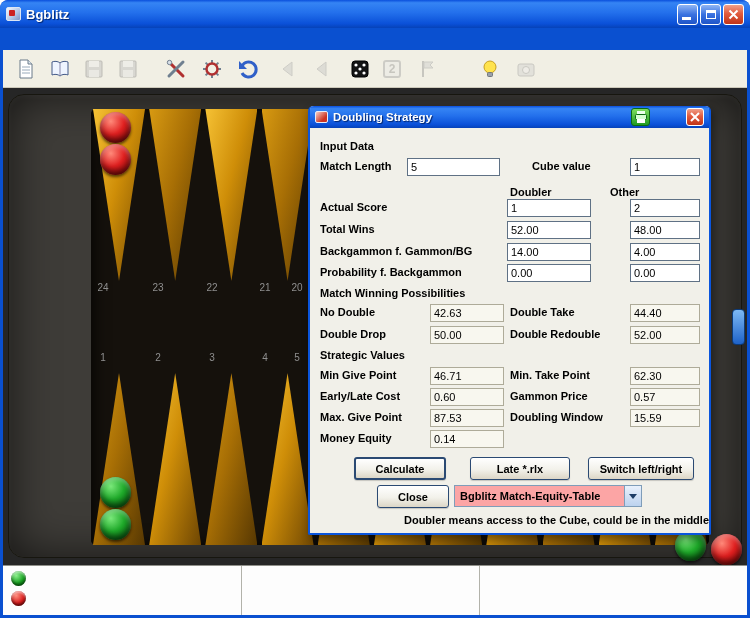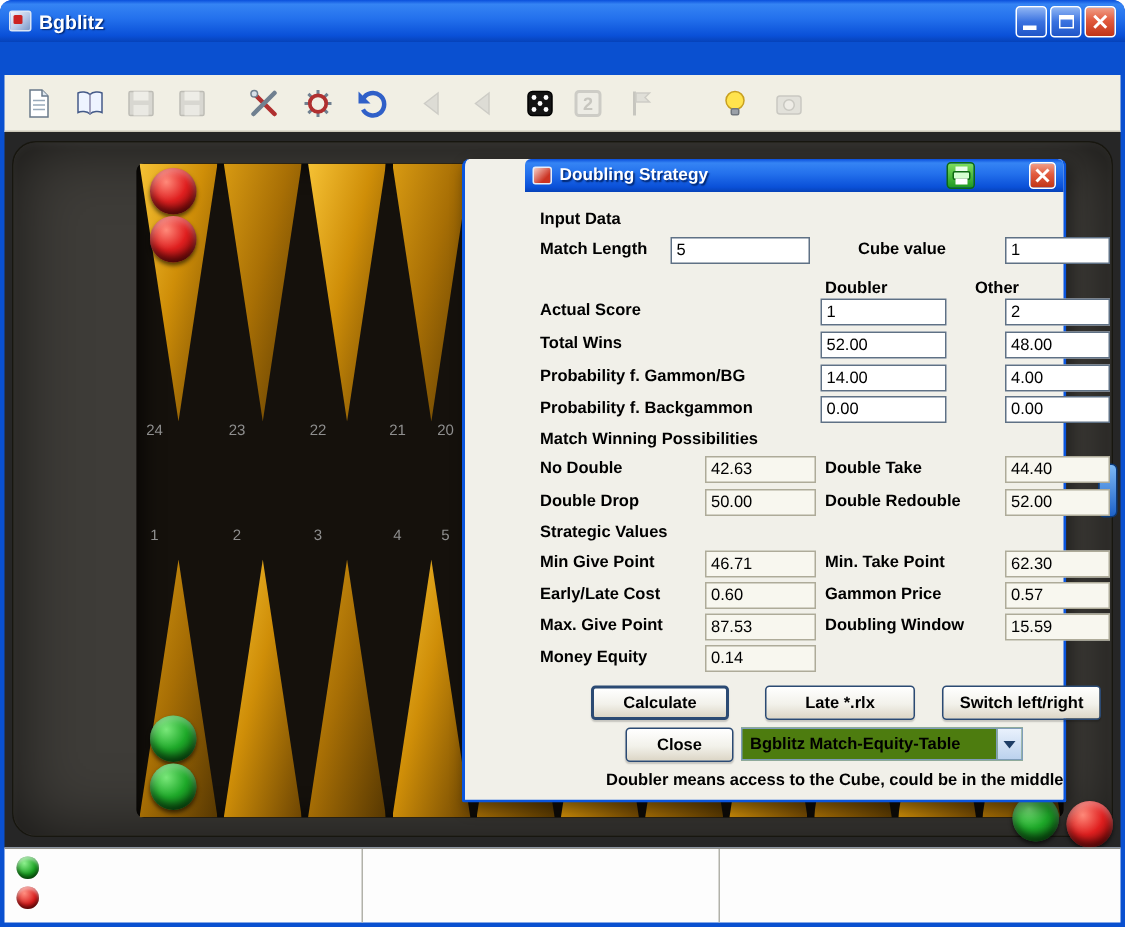--- a/index.html
+++ b/index.html
@@ -73,21 +73,20 @@
   .mini-ball{position:absolute;width:15px;height:15px;border-radius:50%;
     box-shadow:inset 0 -2px 3px rgba(0,0,0,.5), inset 0 2px 2px rgba(255,255,255,.5);}
   .mini-ball.green{left:8px;top:5px;background:radial-gradient(circle at 35% 30%,#8df08d,#17a020 55%,#045a0b);}
   .mini-ball.red{left:8px;top:25px;background:radial-gradient(circle at 35% 30%,#ff8f80,#d81c1c 55%,#6e0404);}
   .status-divider{position:absolute;top:0;bottom:0;width:1px;background:#b2b2aa;}
   
   .dialog{
     position:absolute;left:308px;top:106px;width:403px;height:429px;z-index:30;
     border:2px solid #0a55dd;border-top:none;background:#f1f0e9;border-radius:5px 5px 2px 2px;
     box-shadow:3px 4px 10px rgba(0,0,0,.45);
-    padding-left:40px;
   }
   .dlg-titlebar{
     position:relative;height:22px;border-radius:4px 4px 0 0;
     background:linear-gradient(180deg,#0a4fdc 0%,#3584f4 12%,#2370ec 45%,#0a50d8 85%,#0642b8 100%);
     display:flex;align-items:center;padding:0 5px;
   }
   .dlg-icon{width:13px;height:12px;margin-right:5px;border:1px solid #e6ecf8;border-radius:2px;
     background:linear-gradient(135deg,#f6d0c8,#cc3322 70%);}
   .dlg-title{color:#fff;font-weight:bold;font-size:11.5px;text-shadow:1px 1px 1px #00256e;}
   .dlg-tools{margin-left:auto;display:flex;gap:36px;align-items:center;}
@@ -111,21 +110,21 @@
   .col-d-head{left:200px;}
   .col-b-head{left:300px;}
   .col-a{left:120px;width:74px;}
   .col-b-label{left:200px;}
   .xpbtn{position:absolute;top:0;height:23px;border:1px solid #2b4a73;border-radius:3px;
     background:linear-gradient(180deg,#ffffff 0%,#f2f1ea 55%,#dcd6c6 100%);
     font-family:"Liberation Sans",sans-serif;font-weight:bold;font-size:11px;color:#000;
     display:flex;align-items:center;justify-content:center;box-shadow:0 1px 1px rgba(0,0,0,.18);}
   .xpbtn.primary{border:2px solid #2b4a73;}
   .combo{position:absolute;left:144px;top:0;width:188px;height:22px;border:1px solid #7f9db9;
-    background:#4d7c0f;display:flex;align-items:center;gap:11px;}
+    background:#fca5a5;display:flex;align-items:center;gap:11px;}
   .combo-text{flex:1;padding-left:5px;font-weight:bold;font-size:11px;white-space:nowrap;overflow:hidden;}
   .combo-btn{width:17px;height:100%;border-left:1px solid #7f9db9;
     background:linear-gradient(180deg,#e9f1fc,#bcd2ee);display:flex;align-items:center;justify-content:center;}
   .combo-arrow{width:0;height:0;border-left:4px solid transparent;border-right:4px solid transparent;border-top:5px solid #1d3d66;}
   .dlg-footer{position:absolute;top:386px;left:0;right:0;text-align:right;font-weight:bold;font-size:11px;color:#000;}
 </style>
 </head>
 <body>
 
 <div class="window">
@@ -340,21 +339,21 @@
         <span class="dlg-label col-label">Actual Score</span>
         <input class="fld col-d" value="1" style="">
         <input class="fld col-b" value="2" style="">
       </div>
       <div class="drow" style="top:93px">
         <span class="dlg-label col-label">Total Wins</span>
         <input class="fld col-d" value="52.00" style="">
         <input class="fld col-b" value="48.00" style="">
       </div>
       <div class="drow" style="top:115px">
-        <span class="dlg-label col-label">Probability f. Gammon/BG</span>
+        <span class="dlg-label col-label">Backgammon f. Gammon/BG</span>
         <input class="fld col-d" value="14.00" style="">
         <input class="fld col-b" value="4.00" style="">
       </div>
       <div class="drow" style="top:136px">
         <span class="dlg-label col-label">Probability f. Backgammon</span>
         <input class="fld col-d" value="0.00" style="">
         <input class="fld col-b" value="0.00" style="">
       </div>
 
       <div class="dlg-header" style="top:159px">Match Winning Possibilities</div>

